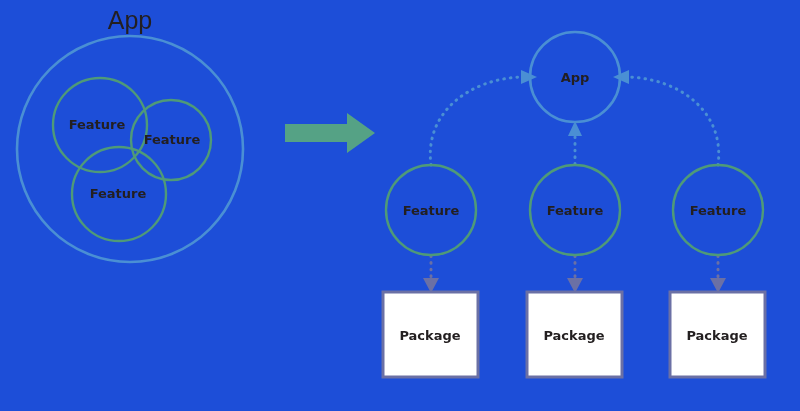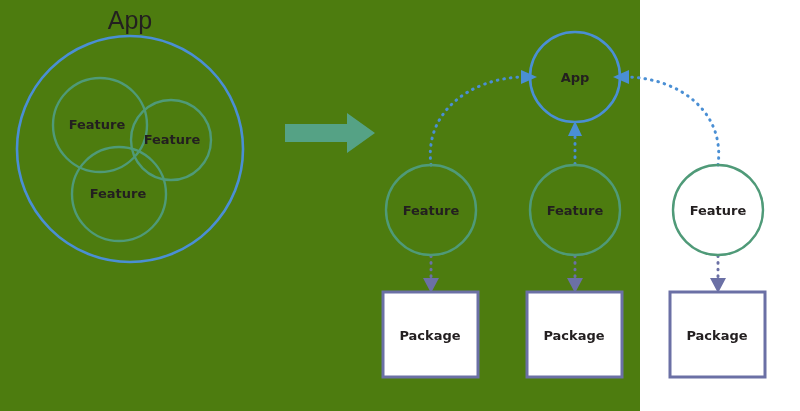--- a/index.html
+++ b/index.html
@@ -8,23 +8,23 @@
     background: #ffffff;
   }
   body {
     width: 800px;
     height: 411px;
     font-family: "Liberation Sans", sans-serif;
     overflow: hidden;
   }
   #diagram-root {
     position: relative;
-    width: 640px;
+    width: 800px;
     height: 411px;
-    background: #4d7c0f;
+    background: #1d4ed8;
   }
   svg.canvas {
     position: absolute;
     top: 0;
     left: 0;
     width: 800px;
     height: 411px;
     display: block;
   }
   text.node-label {

